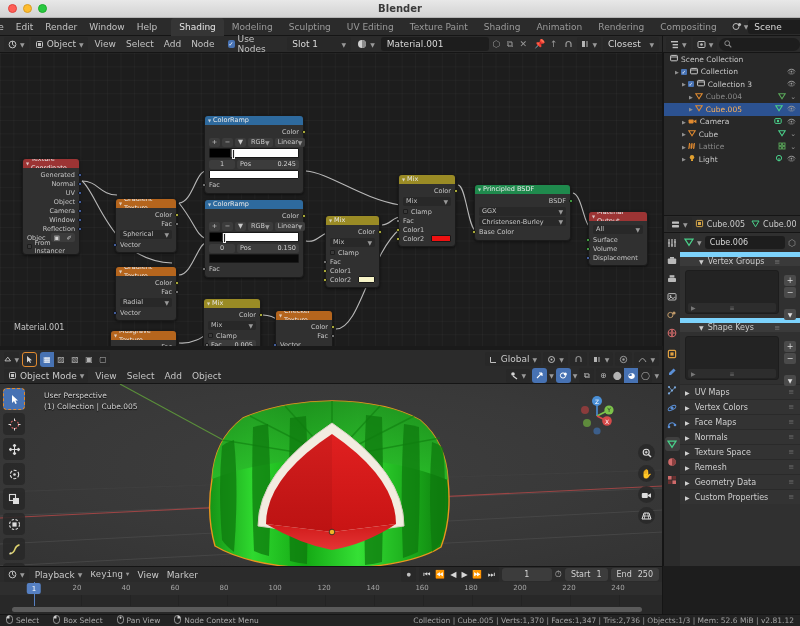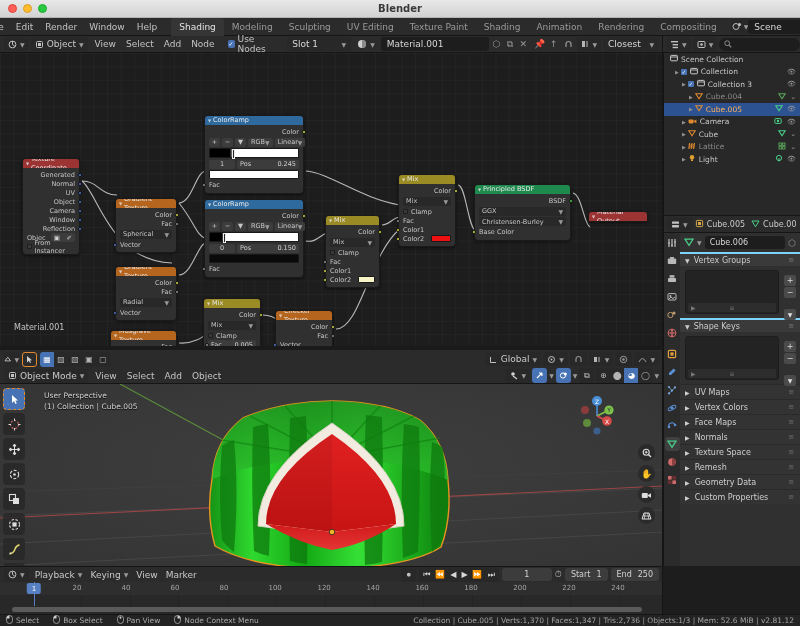--- a/index.html
+++ b/index.html
@@ -270,22 +270,22 @@
   #props-body {
     left:680px; top:233px; width:120px; height:333px; background:#303030;
     overflow:hidden;
   }
   .p-idrow { display:flex; align-items:center; gap:3px; padding:3px 4px; }
   .p-idfield {
     background:#1d1d1d;border-radius:3px;height:13px;flex:1;display:flex;
     align-items:center;padding:0 5px;font-size:8px;color:#d5d5d5;
   }
   .p-panel-hdr {
-    height:14px; display:flex; align-items:center; gap:4px; padding:0 5px;
-    font-size:8px; color:#ccc; background:#3a3a3a; border-top:2px solid #7dd3fc;
+    height:14px; display:flex; align-items:center; gap:4px; padding:0 19px;
+    font-size:8px; color:#ccc; background:#3a3a3a; border-top:5px solid #7dd3fc;
   }
   .p-panel-hdr .dots { margin-left:auto; color:#777; font-size:7px; letter-spacing:1px; }
   .p-list {
     margin:4px 5px; height:44px; background:#232323; border-radius:3px;
     border:1px solid #1d1d1d; position:relative;
   }
   .p-list-ft {
     position:absolute; bottom:1px; left:2px; right:2px; height:9px;
     background:#2d2d2d; border-radius:2px; display:flex; align-items:center;
     justify-content:center; font-size:6px; color:#777;
@@ -773,20 +773,38 @@
           <div class="row">
             <span class="sock l s-yellow"></span>
             <span>Base Color</span>
           </div>
         </div>
       </div>
       <div class="node" style="left: 588px; top: 158px; width: 60px;">
         <div class="node-hdr" style="background:#9c3434">
           <span class="tri">▼</span>
           <span>Material Output</span>
+        </div>
+        <div class="node-body">
+          <div class="dd">
+            <span>All</span>
+            <span class="chev">▼</span>
+          </div>
+          <div class="row">
+            <span class="sock l s-green"></span>
+            <span>Surface</span>
+          </div>
+          <div class="row">
+            <span class="sock l s-green"></span>
+            <span>Volume</span>
+          </div>
+          <div class="row">
+            <span class="sock l s-blue"></span>
+            <span>Displacement</span>
+          </div>
         </div>
       </div>
     </div>
   <div id="mat-label">Material.001</div>
 </div>
 
 <div id="vp-hdr1" class="abs">
   <div class="ico-btn">
     <svg width="10" height="9" viewBox="0 0 10 9">
         <path d="M1 6 L4 2 L7 6 Z" fill="none" stroke="#c0c0c0" stroke-width="1"></path>
@@ -1070,21 +1088,21 @@
         <circle cx="4.5" cy="4.5" r="3.4" fill="none" stroke="#c0c0c0" stroke-width="1"></circle>
         <path d="M4.5 1.6 V4.5 L6.6 6" stroke="#c0c0c0" stroke-width="1" fill="none"></path>
       </svg>
     <span class="chev">▼</span>
   </div>
   <div id="tl-menus" style="display:flex">
       <div class="hdr-dd" style="background: transparent;">
         <span>Playback</span>
         <span class="chev">▼</span>
       </div>
-      <div class="hdr-dd" style="background: transparent;">
+      <div class="hdr-dd" style="background: transparent; font-family: Liberation Mono, monospace;">
         <span>Keying</span>
         <span class="chev">▼</span>
       </div>
       <div class="hdr-dd" style="background: transparent;">
         <span>View</span>
       </div>
       <div class="hdr-dd" style="background: transparent;">
         <span>Marker</span>
       </div>
     </div>

